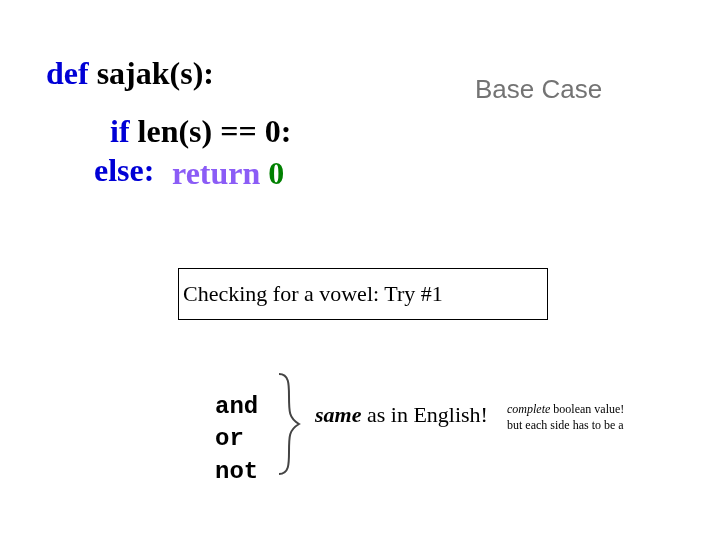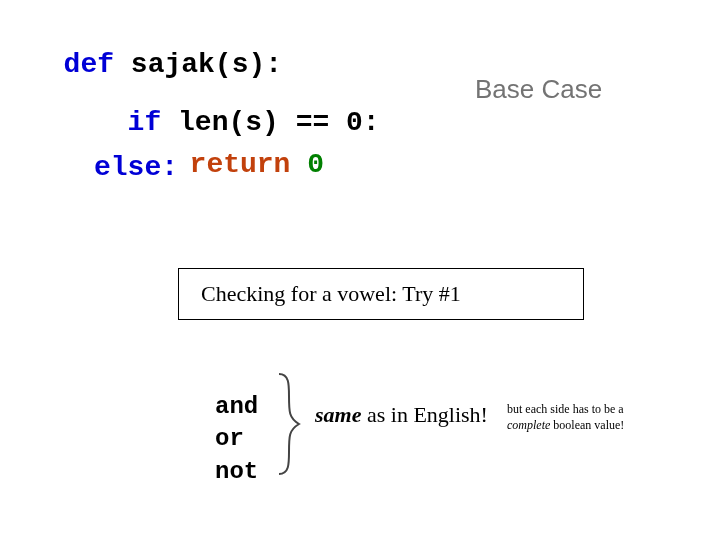--- a/index.html
+++ b/index.html
@@ -7,38 +7,38 @@
     padding: 0;
     width: 720px;
     height: 540px;
     background: #fff;
     font-family: "Times New Roman", Times, serif;
     color: #000;
     position: relative;
     overflow: hidden;
   }
   .mono {
-    font-family: Liberation Mono, monospace;
+    font-family: Liberation Serif, serif;
     font-weight: bold;
-    font-size: 28px;
+    font-size: 32px;
     white-space: pre;
   }
   .kw-blue { color: #0000d6; }
-  .kw-return { color: #c2410c; }
+  .kw-return { color: #8b5cf6; }
   .num-green { color: #008000; }
   .base-case {
     position: absolute;
     font-family: "Comic Sans MS", "Comic Sans", cursive, sans-serif;
     font-size: 26px;
     color: #737373;
   }
   .boxed-note {
     position: absolute;
     border: 1.5px solid #000;
-    padding: 12px 22px;
+    padding: 12px 4px;
     font-family: "Times New Roman", Times, serif;
     font-size: 22px;
     color: #000;
   }
   .ops {
     position: absolute;
     font-family: "Courier New", Courier, monospace;
     font-weight: bold;
     font-size: 24px;
     line-height: 1.35;
@@ -91,17 +91,17 @@
   <svg width="28" height="104" viewBox="0 0 28 104">
     <path d="M4 2 C14 2 14 12 14 24 C14 40 14 46 24 52 C14 58 14 64 14 80 C14 92 14 102 4 102" fill="none" stroke="#444" stroke-width="2"></path>
   </svg>
 </div>
 
 <div class="same-eng" style="left:315px; top:402px;">
   <span style="font-style:italic; font-weight:bold;">same</span><span> as in English!</span>
 </div>
 
 <div class="tiny-note" style="left:507px; top:402px; width:175px;">
-  <div>but each side has to be a</div>
   <div>
     <span style="font-style:italic;">complete</span><span> boolean value!</span>
   </div>
+  <div>but each side has to be a</div>
 </div>
 
 </body></html>

